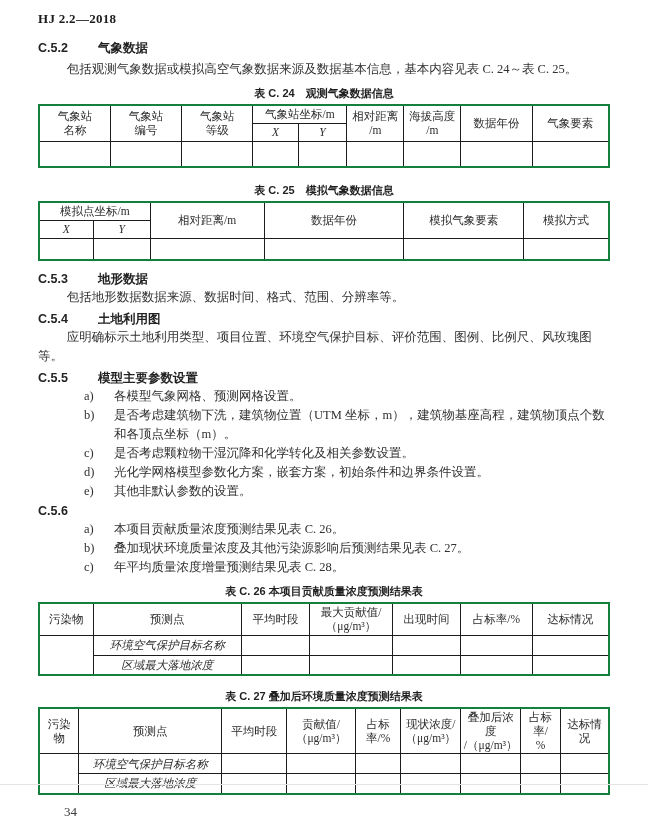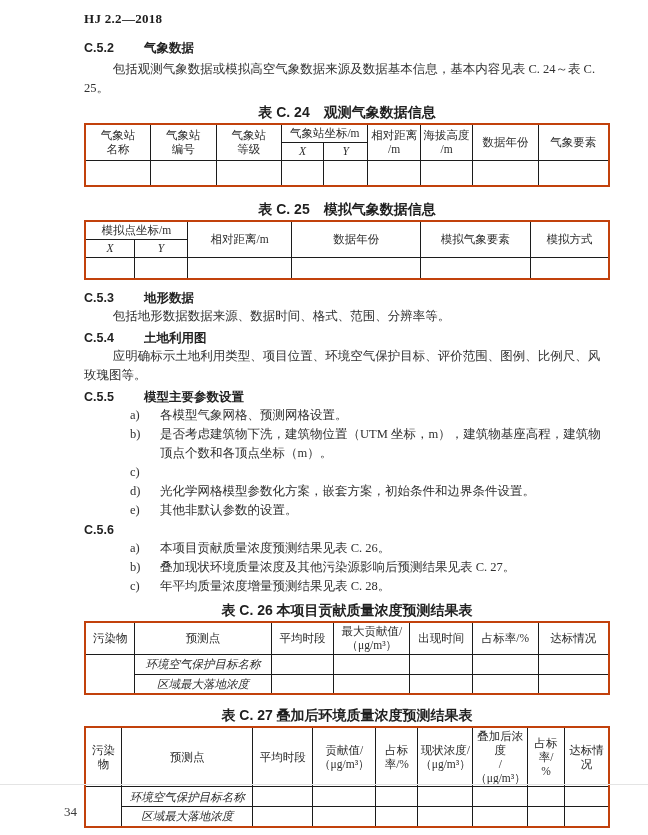--- a/index.html
+++ b/index.html
@@ -5,45 +5,45 @@
   html,body{margin:0;padding:0;background:#ffffff;}
   .page{
     position:relative;
     width:648px;height:835px;
     background:#ffffff;
     font-family:"Liberation Serif","DejaVu Serif",serif;
     color:#333;
     overflow:hidden;
     box-sizing:border-box;
   }
-  .content{padding:10px 38px 0 38px;box-sizing:border-box;margin-left:46px;}
+  .content{padding:10px 38px 0 38px;box-sizing:border-box;}
   .std-code{
     font-weight:bold;font-size:13px;color:#1c1c1c;
     height:18px;line-height:18px;letter-spacing:.3px;
   }
   .sec-head{
     display:flex;align-items:baseline;
     font-family:"Liberation Sans","DejaVu Sans",sans-serif;
     font-weight:bold;font-size:12.5px;color:#222;
     height:17px;line-height:17px;
   }
   .sec-head .sec-num{width:60px;flex:0 0 auto;}
   .para{
     font-size:12.5px;line-height:19px;color:#303030;
     text-indent:2.3em;
   }
   .tbl-title{
     text-align:center;
     font-family:"Liberation Sans","DejaVu Sans",sans-serif;
-    font-weight:bold;font-size:14px;color:#1f1f1f;
+    font-weight:bold;font-size:11px;color:#1f1f1f;
     height:17px;line-height:17px;
   }
   table{
     width:100%;border-collapse:collapse;table-layout:fixed;
-    border:2px solid #c2410c;
+    border:2px solid #15803d;
   }
   th,td{
     border:1px solid #1c1c1c;
     font-size:11.5px;font-weight:normal;
     text-align:center;vertical-align:middle;
     padding:1px 2px;line-height:14px;color:#2c2c2c;
     white-space:pre-line;overflow:hidden;
     box-sizing:border-box;
   }
   .it{font-style:italic;}
@@ -183,20 +183,21 @@
       <div class="li">
         <span class="marker">a)</span>
         <span class="txt">各模型气象网格、预测网格设置。</span>
       </div>
       <div class="li">
         <span class="marker">b)</span>
         <span class="txt">是否考虑建筑物下洗，建筑物位置（UTM 坐标，m），建筑物基座高程，建筑物顶点个数和各顶点坐标（m）。</span>
       </div>
       <div class="li">
         <span class="marker">c)</span>
+        <span class="txt">是否考虑颗粒物干湿沉降和化学转化及相关参数设置。</span>
       </div>
       <div class="li">
         <span class="marker">d)</span>
         <span class="txt">光化学网格模型参数化方案，嵌套方案，初始条件和边界条件设置。</span>
       </div>
       <div class="li">
         <span class="marker">e)</span>
         <span class="txt">其他非默认参数的设置。</span>
       </div>
     </div>

